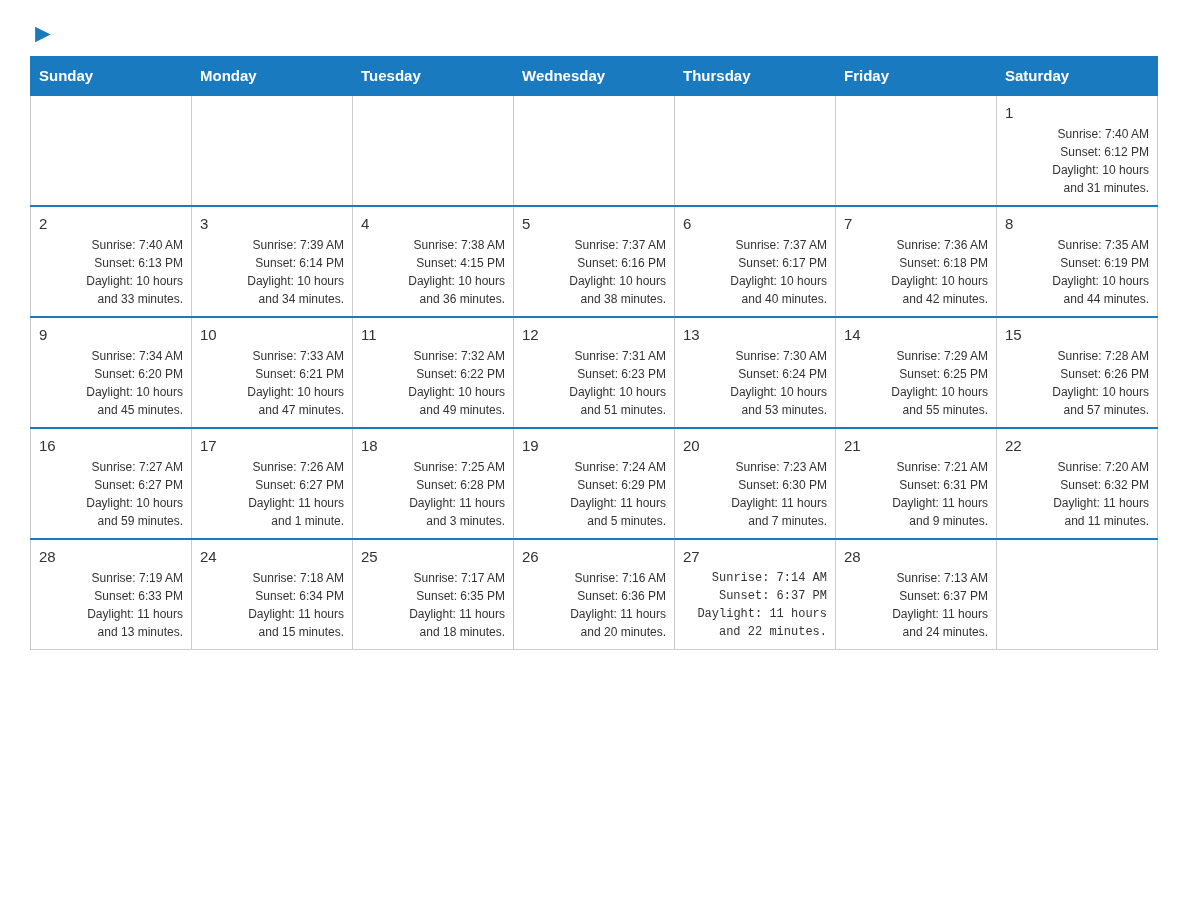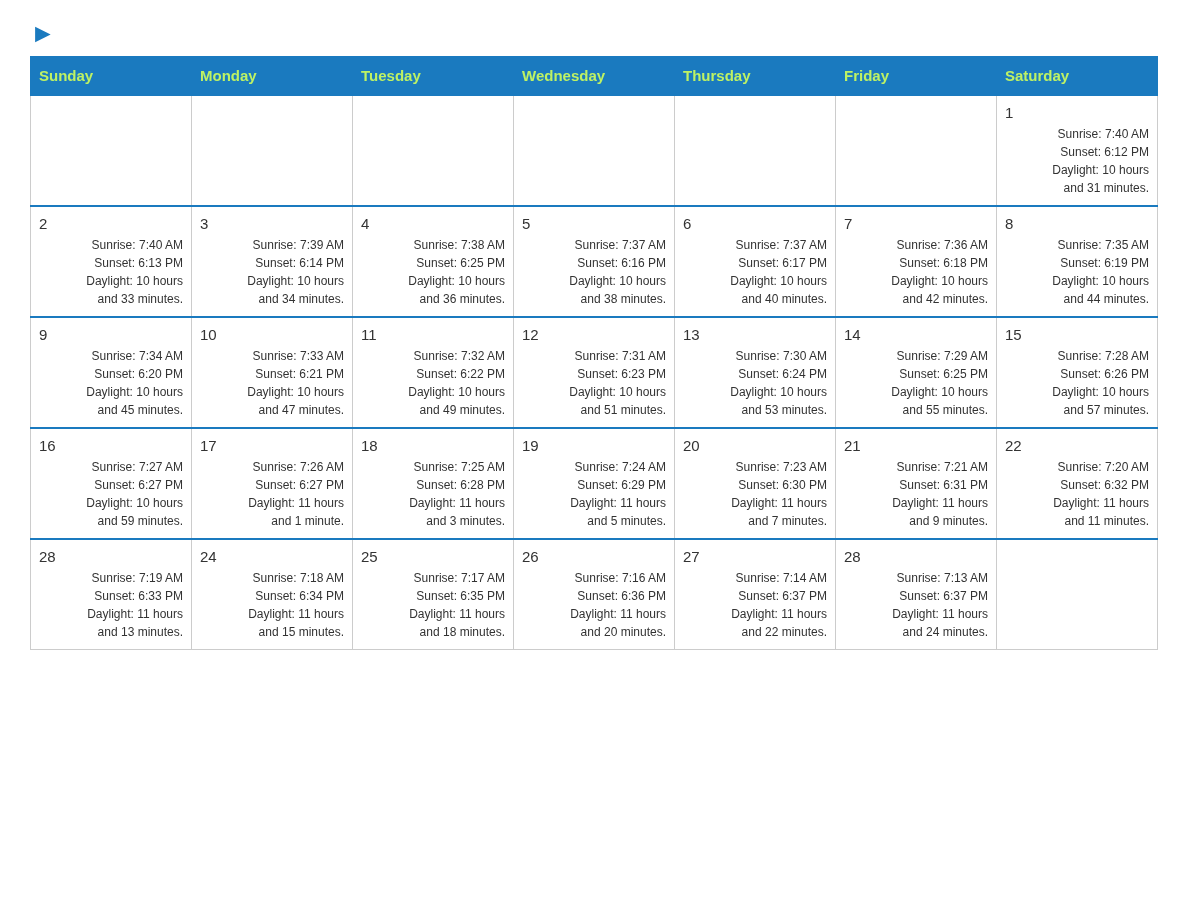--- a/index.html
+++ b/index.html
@@ -35,21 +35,21 @@
       color: #333;
       margin-top: 4px;
     }
     .calendar {
       width: 100%;
       border-collapse: collapse;
       margin-top: 8px;
     }
     .calendar th {
       background-color: #1a7abf;
-      color: #bef264;
+      color: #ffffff;
       font-size: 15px;
       font-weight: 600;
       padding: 10px 8px;
       text-align: left;
       border: 1px solid #1a7abf;
     }
     .calendar td {
       vertical-align: top;
       padding: 8px 8px;
       border: 1px solid #ccc;
@@ -158,21 +158,21 @@
         <td>
           <span class="day-num">3</span>
           <div class="day-info" style="white-space: pre-line;">Sunrise: 7:39 AM
 Sunset: 6:14 PM
 Daylight: 10 hours
 and 34 minutes.</div>
         </td>
         <td>
           <span class="day-num">4</span>
           <div class="day-info" style="white-space: pre-line;">Sunrise: 7:38 AM
-Sunset: 6:25 PM
+Sunset: 4:15 PM
 Daylight: 10 hours
 and 36 minutes.</div>
         </td>
         <td>
           <span class="day-num">5</span>
           <div class="day-info" style="white-space: pre-line;">Sunrise: 7:37 AM
 Sunset: 6:16 PM
 Daylight: 10 hours
 and 38 minutes.</div>
         </td>
@@ -324,21 +324,21 @@
         </td>
         <td>
           <span class="day-num">26</span>
           <div class="day-info" style="white-space: pre-line;">Sunrise: 7:16 AM
 Sunset: 6:36 PM
 Daylight: 11 hours
 and 20 minutes.</div>
         </td>
         <td>
           <span class="day-num">27</span>
-          <div class="day-info" style="white-space: pre-line;">Sunrise: 7:14 AM
+          <div class="day-info" style="white-space: pre-line; font-family: Liberation Mono, monospace;">Sunrise: 7:14 AM
 Sunset: 6:37 PM
 Daylight: 11 hours
 and 22 minutes.</div>
         </td>
         <td>
           <span class="day-num">28</span>
           <div class="day-info" style="white-space: pre-line;">Sunrise: 7:13 AM
 Sunset: 6:37 PM
 Daylight: 11 hours
 and 24 minutes.</div>

